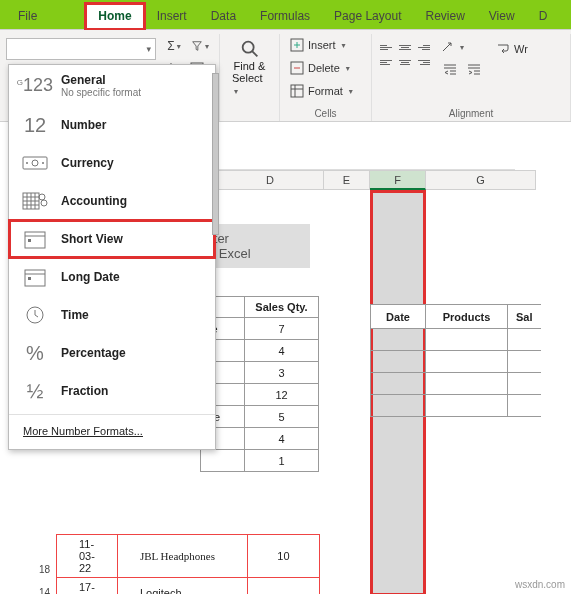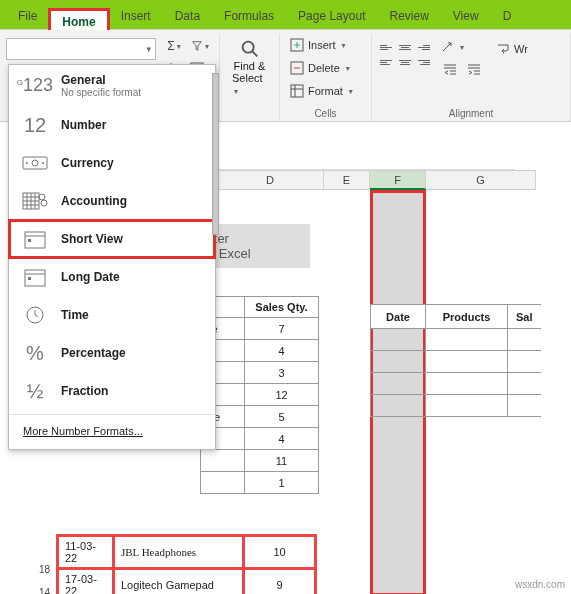--- a/index.html
+++ b/index.html
@@ -1,19 +1,19 @@
 <!DOCTYPE html>
 <html><head>
 <meta charset="utf-8">
 <style>
   * { box-sizing: border-box; }
   body { margin:0; font-family: "Segoe UI", Arial, sans-serif; font-size:12px; color:#222; background:#fff; width:571px; height:594px; overflow:hidden; position:relative; }
   .tabs { display:flex; background:#84cc16; border-bottom:1px solid #d0d0d0; height:30px; align-items:flex-end; padding-left:6px; }
   .tab { padding:5px 12px 6px; color:#444; cursor:pointer; }
-  .tab.active { background:#fff; border:1px solid #d0d0d0; border-bottom:1px solid #fff; color:#0a5b2e; font-weight:600; position:relative; top:7px; }
+  .tab.active { background:#fff; border:1px solid #d0d0d0; border-bottom:1px solid #fff; color:#0a5b2e; font-weight:600; position:relative; top:1px;margin-left:36px; }
   .red-box { outline:3px solid #e03030; outline-offset:-2px; }
   .green-under { border-bottom:3px solid #0a7b3b; }
   .ribbon { display:flex; background:#f3f2f1; height:92px; border-bottom:1px solid #d0d0d0; padding:4px 0 0 4px; position:relative; }
   .group { display:flex; flex-direction:column; border-right:1px solid #e0e0e0; padding:2px 6px 2px 6px; justify-content:space-between; min-width:60px; }
   .group-label { text-align:center; font-size:10px; color:#666; padding-top:3px; }
   .rbtn { display:flex; align-items:center; gap:4px; padding:2px 4px; cursor:pointer; color:#333; font-size:11px; }
   .rbtn-col { display:flex; flex-direction:column; align-items:center; font-size:11px; padding:2px 6px; cursor:pointer; }
   .ico { width:14px; height:14px; display:inline-block; }
   .ico-lg { width:22px; height:22px; }
   .chev::after{content:"▾"; font-size:8px; color:#666; margin-left:2px;}
@@ -21,21 +21,21 @@
   .namebox .dd { margin-left:auto; color:#666; font-size:9px; }
   .minitoolbar { position:absolute; left:160px; top:2px; display:flex; gap:6px; }
   .mini { width:20px; height:20px; display:flex; align-items:center; justify-content:center; border:1px solid transparent; cursor:pointer; color:#444; }
   .fx-bar { position:absolute; left:200px; top:152px; display:flex; align-items:center; gap:6px; font-style:italic; color:#555; }
   .fx { font-style:italic; font-family:Georgia,serif; }
   .grid-area { position:absolute; left:0; top:170px; right:0; bottom:0; }
   .colhdr-row { display:flex; position:absolute; top:0; left:216px; }
   .colhdr { height:20px; border:1px solid #d0d0d0; border-left:none; background:#f3f2f1; display:flex; align-items:center; justify-content:center; font-size:11px; color:#444; }
   .colhdr.first{border-left:1px solid #d0d0d0;}
   .table1 { position:absolute; left:56px; top:364px; border-collapse:collapse; }
-  .tcell{border:3px solid #ef4444; padding:3px 6px; font-size:11px; height:22px; }
+  .tcell{border:1px solid #ef4444; padding:3px 22px; font-size:11px; height:22px; }
   .highlight-col { position:absolute; left:370px; top:20px; width:56px; height:406px; background:#d9d9d9; border:3px solid #e03030; }
   .tbl2 { position:absolute; left:370px; top:134px; border-collapse:collapse; }
   .tbl2 td{border:1px solid #999; height:22px; font-size:11px; text-align:center; }
   .tbl2 th{border:1px solid #999; height:24px; font-size:11px; font-weight:bold; background:#fff; padding:3px 8px;}
   .dropdown { position:absolute; left:8px; top:64px; width:208px; background:#fff; border:1px solid #bbb; box-shadow:1px 2px 6px rgba(0,0,0,0.25); padding-bottom:6px; z-index:50; }
   .dd-item { display:flex; align-items:center; gap:12px; padding:8px 12px; cursor:pointer; }
   .dd-ico { width:28px; height:22px; color:#777; font-size:18px; display:flex; align-items:center; justify-content:center; font-weight:300; }
   .dd-txt .t1{font-size:12px; font-weight:600; color:#222;}
   .dd-txt .t2{font-size:10px; color:#777;}
   .dd-sep{height:1px;background:#e0e0e0;margin:4px 0;}
@@ -358,24 +358,20 @@
     <tr>
           <td class="l">ile</td>
           <td>5</td>
         </tr>
     <tr>
           <td class="l"></td>
           <td>4</td>
         </tr>
     <tr>
           <td class="l"></td>
-          <td>11</td>
-        </tr>
-    <tr>
-          <td class="l"></td>
           <td>1</td>
         </tr>
   </tbody>
     </table>
 
   <table class="tbl2">
     <tbody>
         <tr>
       <th style="width:55px;">Date</th>
       <th style="width:82px;">Products</th>

